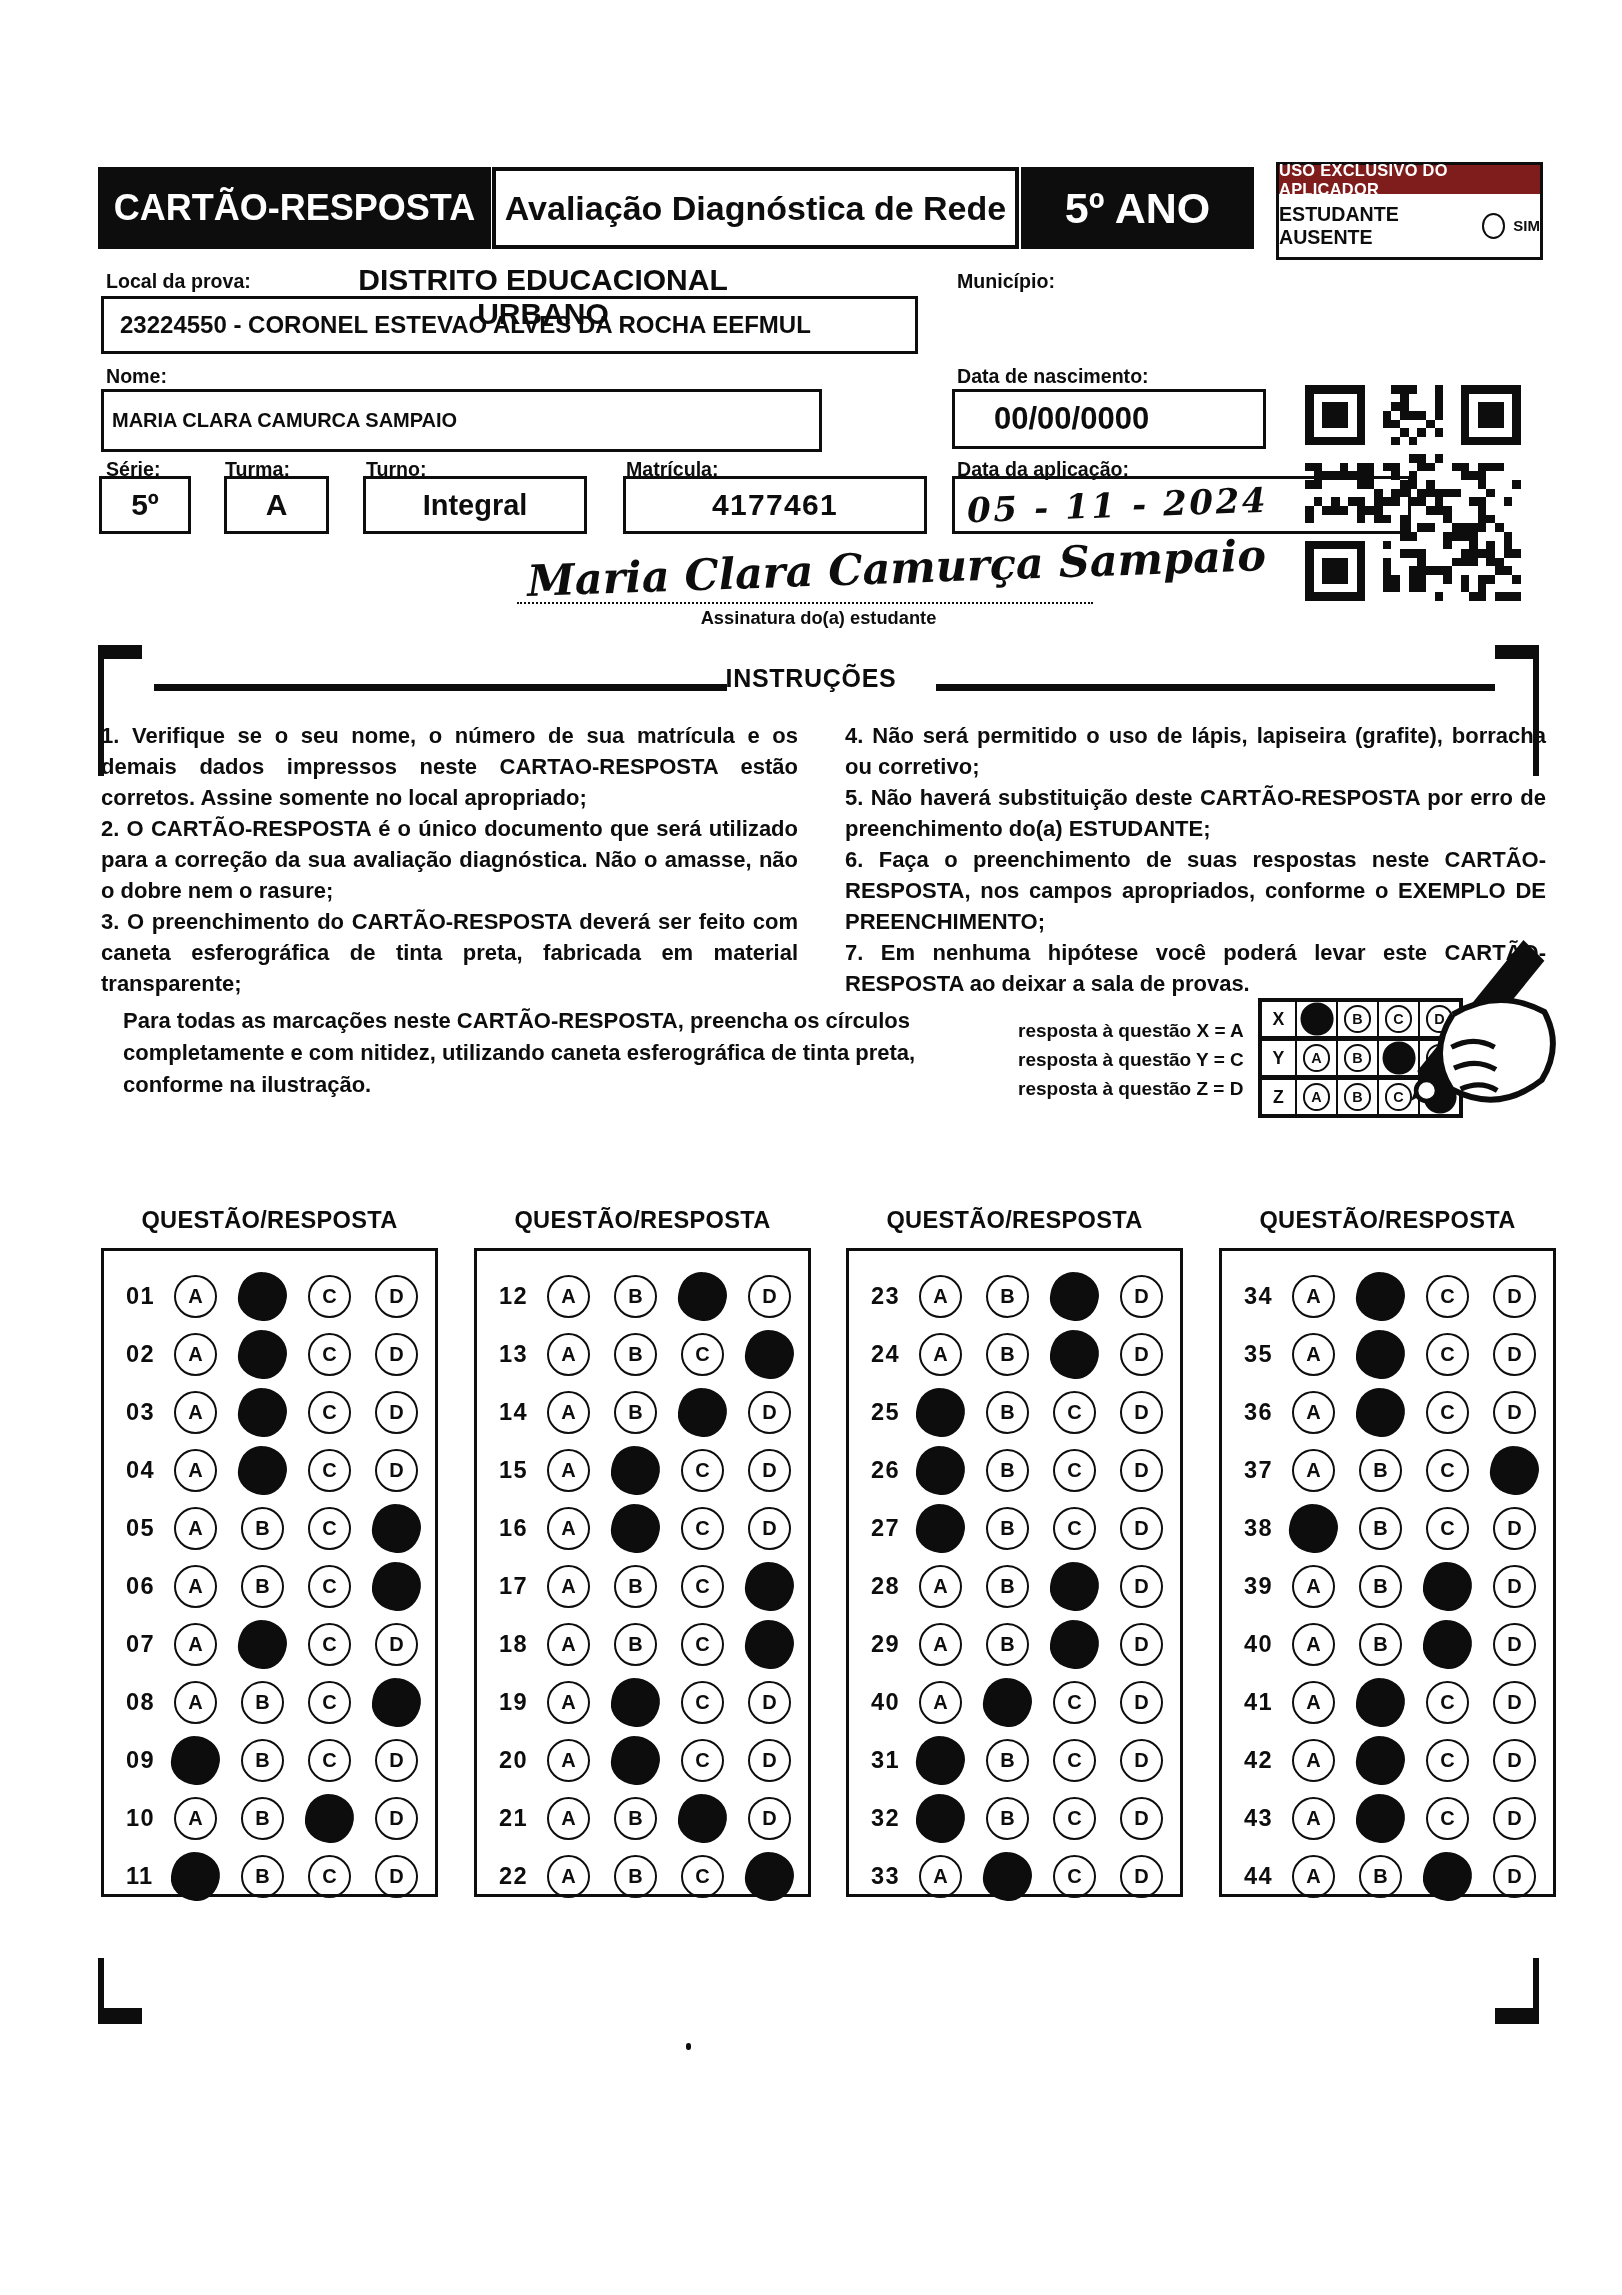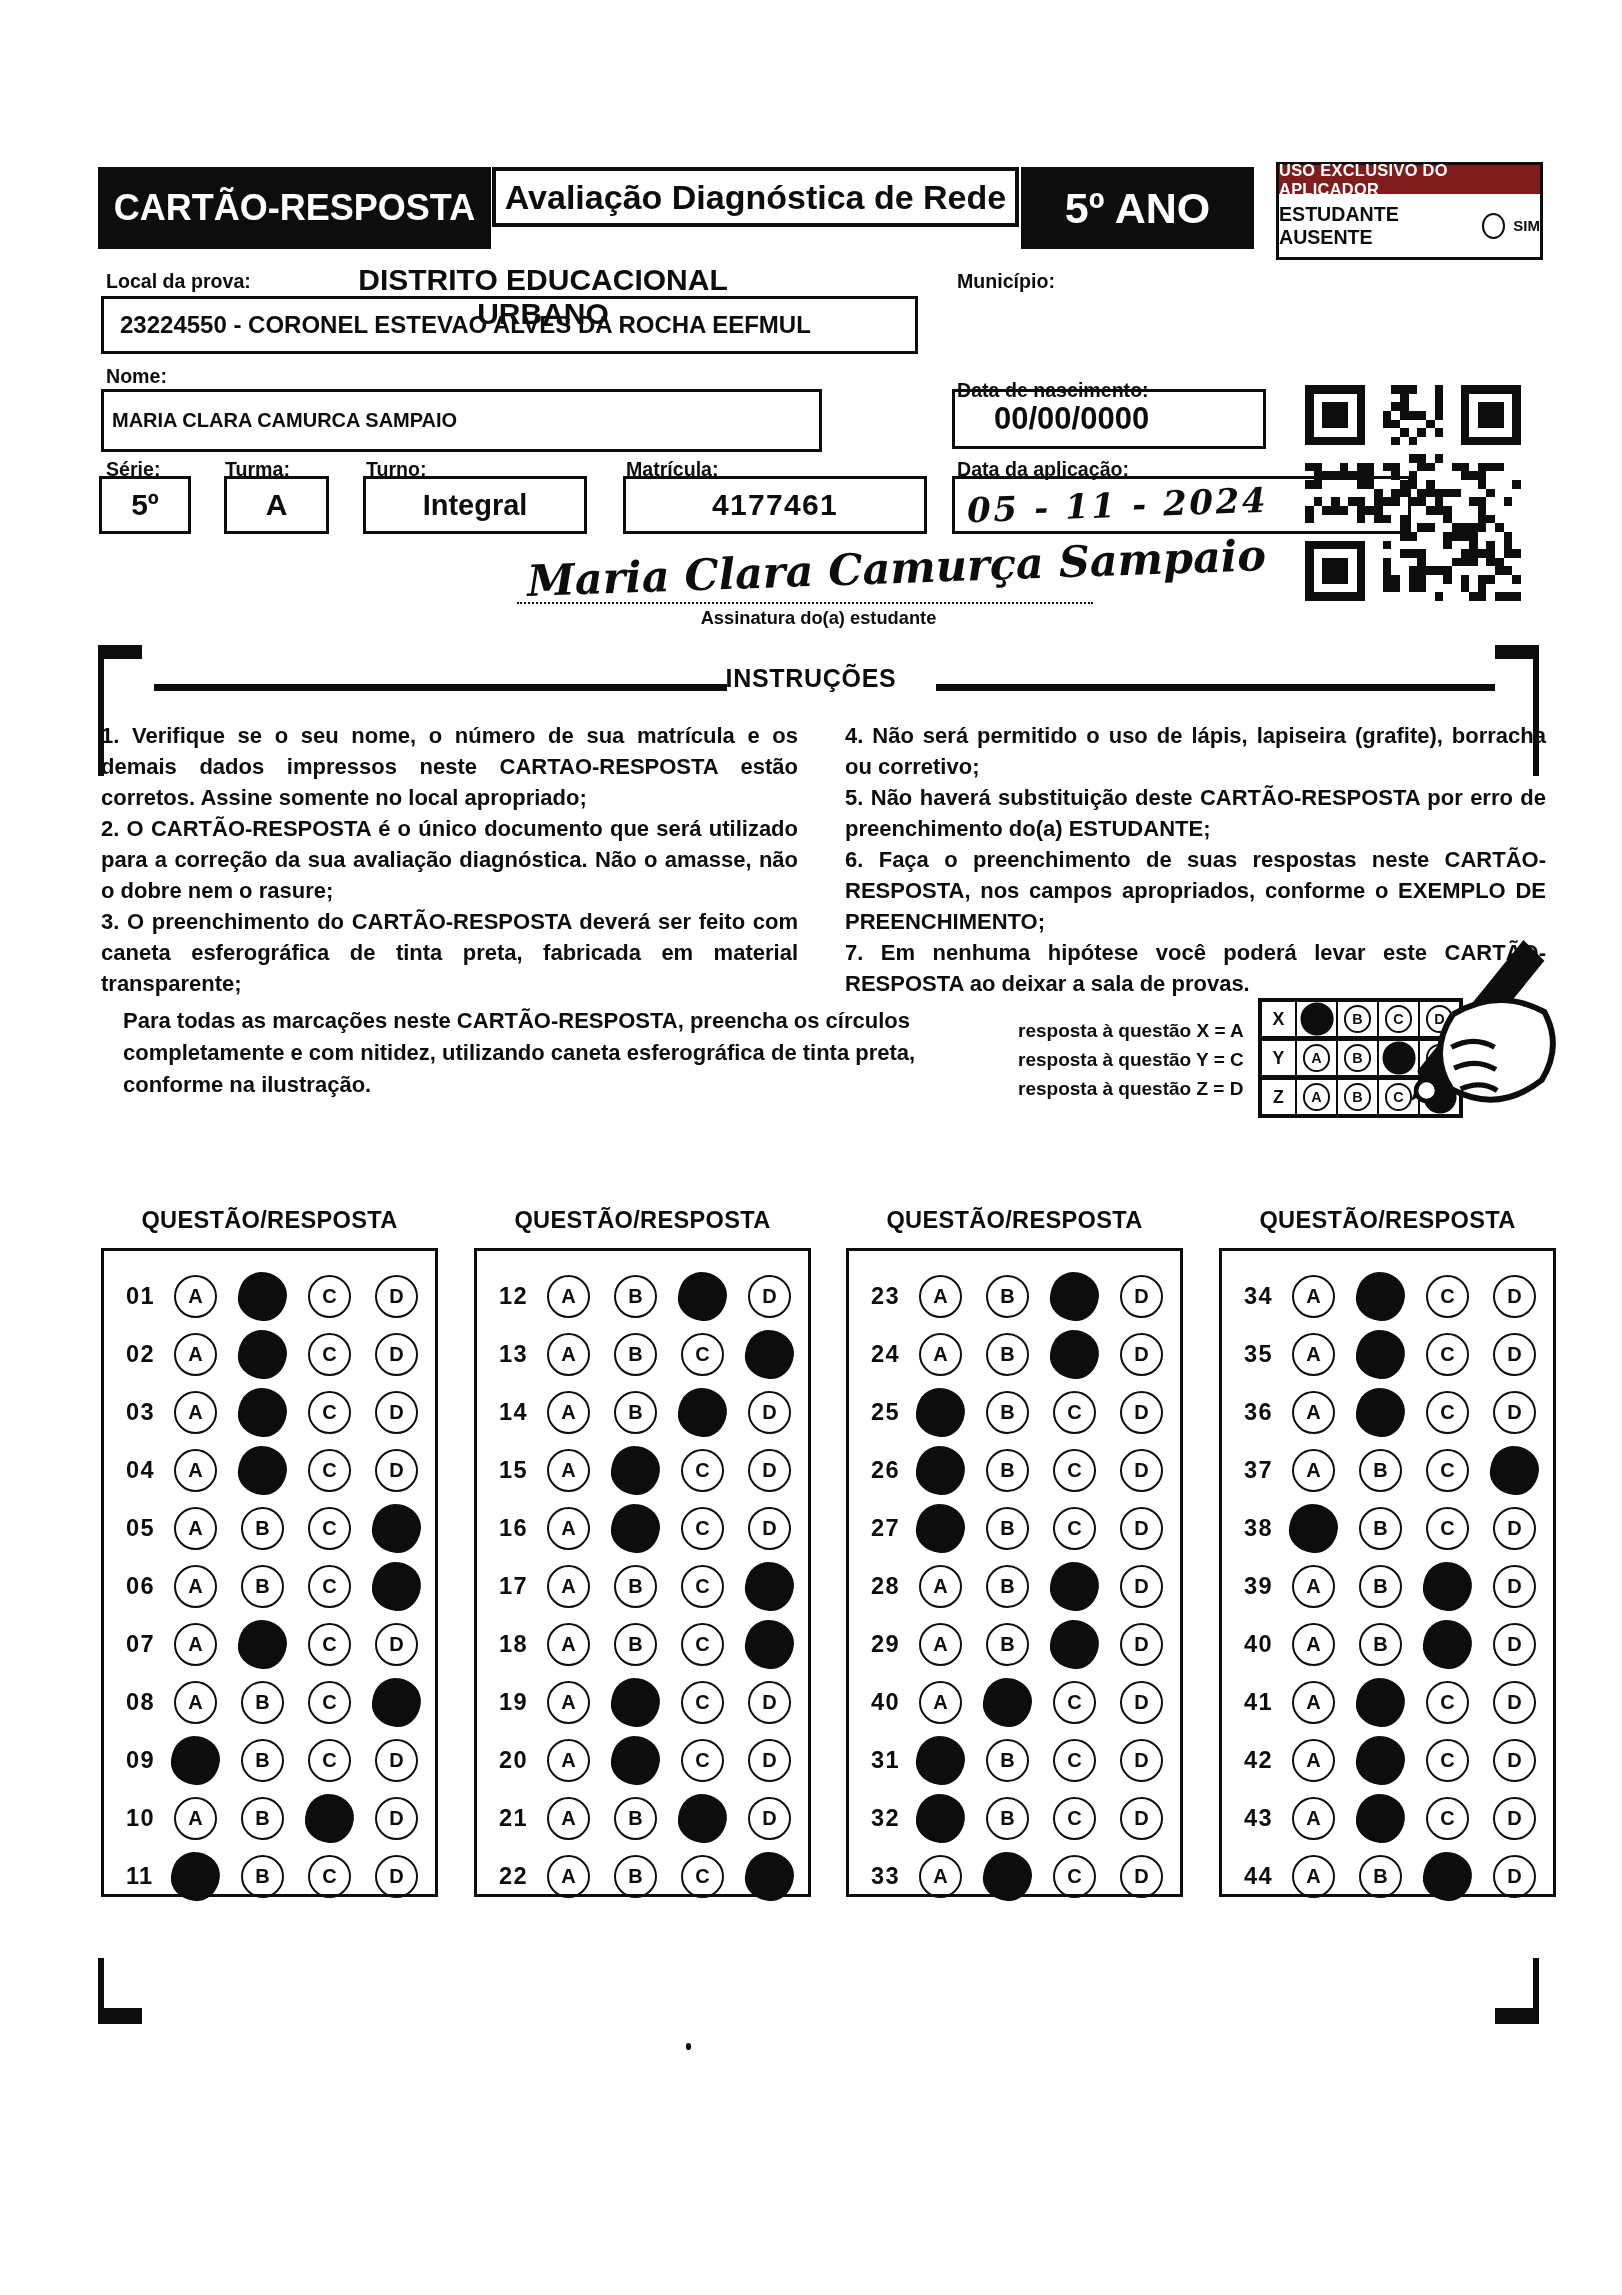--- a/index.html
+++ b/index.html
@@ -2,21 +2,21 @@
 <html style="font-size:10.5px"><head>
 <meta charset="utf-8">
 <style>
   html,body{margin:0;padding:0;background:#e8e8e8;}
   .page{position:relative;width:1623px;height:2295px;background:#ffffff;overflow:hidden;
         font-family:"Liberation Sans",sans-serif;color:#0d0d0d;}
 
   
   .hdr-card{position:absolute;left:98px;top:167px;width:393px;height:82px;background:#0d0d0d;
             color:#fff;font-weight:bold;font-size:36px;display:flex;align-items:center;justify-content:center;}
-  .hdr-assessment{position:absolute;left:492px;top:167px;width:527px;height:60px;background:#fff;
+  .hdr-assessment{position:absolute;left:492px;top:167px;width:527px;height:82px;background:#fff;
             border:4.6px solid #0d0d0d;box-sizing:border-box;font-weight:bold;font-size:34px;
             display:flex;align-items:center;justify-content:center;}
   .hdr-grade{position:absolute;left:1021px;top:167px;width:233px;height:82px;background:#0d0d0d;
             color:#fff;font-weight:bold;font-size:43px;display:flex;align-items:center;justify-content:center;}
   .applicator{position:absolute;left:1276px;top:162px;width:267px;height:98px;border:3.3px solid #0d0d0d;
             box-sizing:border-box;}
   .applicator-head{height:29px;background:#7f1d1d;color:#fff;font-size:16.4px;font-weight:bold;
             display:flex;align-items:center;justify-content:center;letter-spacing:0.3px;}
   .applicator-body{height:calc(100% - 29px);display:flex;align-items:center;justify-content:flex-end;gap:7.9px;font-weight:bold;}
   .absent-label{font-size:19.6px;}
@@ -111,21 +111,21 @@
     </div>
   </div>
 
   <div class="lbl" style="left:106px;top:270px;">Local da prova:</div>
   <div class="local-value">DISTRITO EDUCACIONAL URBANO</div>
   <div class="lbl" style="left:957px;top:270px;">Município:</div>
   <div class="fbox school-box">23224550 - CORONEL ESTEVAO ALVES DA ROCHA EEFMUL</div>
 
   <div class="lbl" style="left:106px;top:365px;">Nome:</div>
   <div class="fbox nome-box">MARIA CLARA CAMURCA SAMPAIO</div>
-  <div class="lbl" style="left:957px;top:365px;margin-top:14px;">Data de nascimento:</div>
+  <div class="lbl" style="left:957px;top:365px;">Data de nascimento:</div>
   <div class="fbox nasc-box">00/00/0000</div>
   <div class="qr"><svg viewBox="0 0 25 25" width="100%" height="100%" shape-rendering="crispEdges" fill="#0d0d0d">
         <rect x="0" y="0" width="7" height="7"></rect>
         <rect x="1" y="1" width="5" height="5" fill="#fff"></rect>
         <rect x="2" y="2" width="3" height="3"></rect>
         <rect x="18" y="0" width="7" height="7"></rect>
         <rect x="19" y="1" width="5" height="5" fill="#fff"></rect>
         <rect x="20" y="2" width="3" height="3"></rect>
         <rect x="0" y="18" width="7" height="7"></rect>
         <rect x="1" y="19" width="5" height="5" fill="#fff"></rect>

